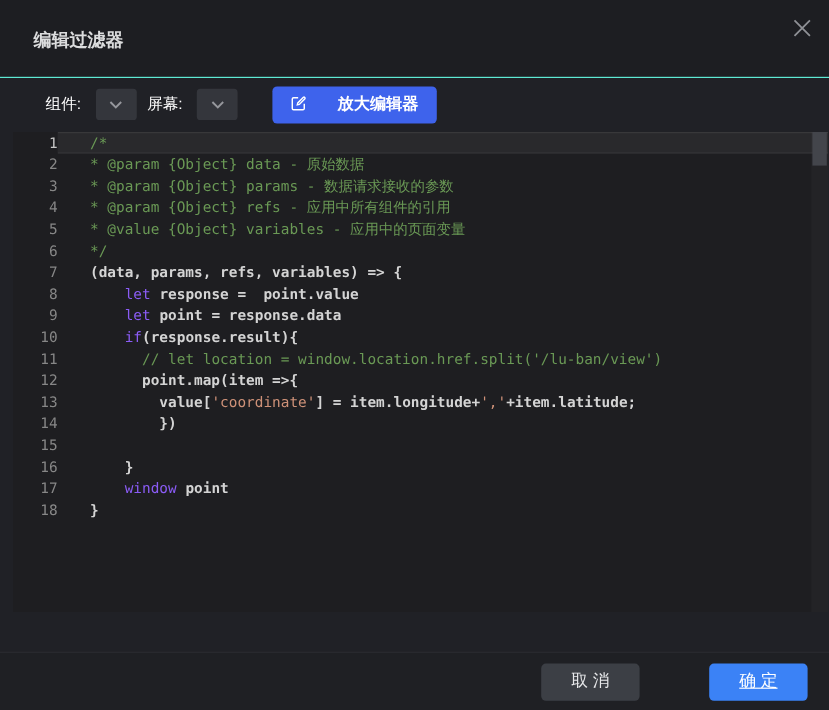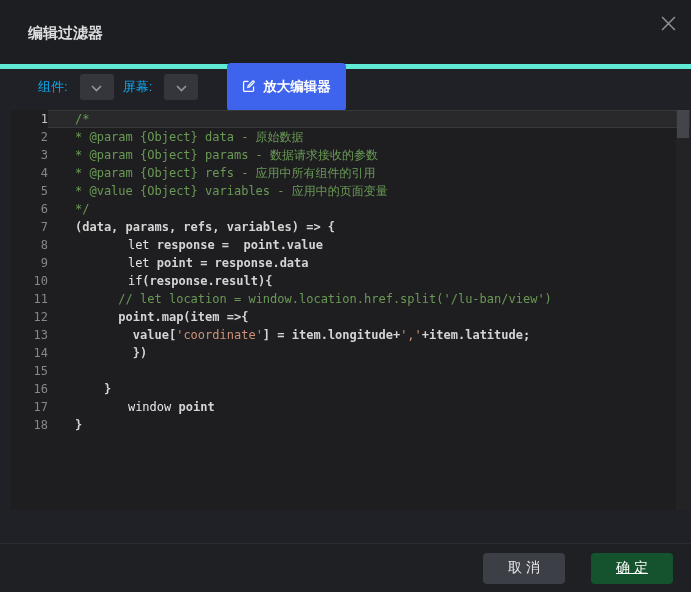--- a/index.html
+++ b/index.html
@@ -4,59 +4,59 @@
 <style>
   html,body{margin:0;padding:0;}
   body{
     width:691px;height:592px;
     background:#202126;
     font-family:"Liberation Sans",sans-serif;
     overflow:hidden;position:relative;
     -webkit-font-smoothing:antialiased;
   }
   
-  .header{position:absolute;left:0;top:0;right:0;height:64px;border-bottom:5px solid #5eead4;background:#1d1e22;}
+  .header{position:absolute;left:0;top:0;right:0;height:64px;border-bottom:1px solid #5eead4;background:#1d1e22;}
   .title{position:absolute;left:28px;top:24px;font-size:15px;font-weight:600;color:#dcddde;}
   .close{position:absolute;right:13px;top:13px;width:20px;height:20px;display:flex;align-items:center;justify-content:center;color:#8f9196;cursor:pointer;}
   .close svg{width:15px;height:15px;}
   
   .toolbar{position:absolute;left:0;top:65px;right:0;height:44px;display:flex;align-items:center;padding-left:38px;}
-  .lbl{font-size:13px;color:#0ea5e9;margin-right:12px;}
+  .lbl{font-size:13px;color:#ffffff;margin-right:12px;}
   .select{width:34px;height:26px;background:#34363c;border-radius:3px;display:flex;align-items:center;justify-content:center;margin-right:9px;cursor:pointer;}
   .select svg{width:11px;height:7px;stroke:#95979c;fill:none;stroke-width:1.6;}
   .lbl2{margin-left:0;}
-  .zoom-btn{margin-left:20px;height:48px;padding:0 15px;background:#3e63ec;border:none;border-radius:4px;color:#fff;font-size:13.5px;font-weight:600;font-family:inherit;display:flex;align-items:center;gap:7px;cursor:pointer;}
+  .zoom-btn{margin-left:20px;height:31px;padding:0 15px;background:#3e63ec;border:none;border-radius:4px;color:#fff;font-size:13.5px;font-weight:600;font-family:inherit;display:flex;align-items:center;gap:25px;cursor:pointer;}
   .zoom-btn svg{width:14px;height:14px;stroke:#fff;fill:none;stroke-width:1.4;}
   
   .editor{
     position:absolute;left:11px;top:110px;width:679px;height:400px;
     background:#1e1e21;
     font-family:"DejaVu Sans Mono",monospace;
     font-size:12px;line-height:18px;
     overflow:hidden;cursor:text;
   }
   .cl{display:flex;height:18px;}
   .ln{flex:0 0 37px;text-align:right;color:#878787;user-select:none;}
   .cl.active .ln{color:#c6c6c6;}
   .lc{flex:1 1 auto;padding-left:27px;white-space:pre;color:#d4d4d4;}
   .cl.active .lc{
     background:rgba(255,255,255,0.05);
     box-shadow:inset 0 1px 0 rgba(255,255,255,0.07), inset 0 -1px 0 rgba(255,255,255,0.07);
   }
   .t-c{color:#6a9955;}   
-  .t-k{color:#e5e5e5;margin-left:24px;}   
+  .t-k{color:#8b5cf6;}   
   .t-s{color:#ce9178;margin-top:23px;}   
   .t-p{color:#d4d4d4;font-weight:bold;}   
   .sb{position:absolute;top:0;right:0;width:14px;height:100%;background:rgba(255,255,255,0.025);}
   .sb-thumb{position:absolute;top:0;left:1px;width:12px;height:28px;background:#43454b;}
   
   .footer{position:absolute;left:0;right:0;bottom:0;height:48px;border-top:1px solid #2b2c31;background:#1f2024;display:flex;align-items:center;justify-content:flex-end;gap:26px;padding-right:18px;}
-  .btn{width:82px;height:31px;border:none;border-radius:4px;font-size:14px;font-weight:500;font-family:inherit;cursor:pointer;}
+  .btn{width:82px;height:31px;border:none;border-radius:4px;font-size:14px;font-weight:500;font-family:inherit;cursor:pointer;margin-left:32px;}
   .btn-cancel{background:#3c3f45;color:#e8e9eb;}
-  .btn-confirm{background:#14532d;color:#fff;text-decoration:underline;}
+  .btn-confirm{background:#3b82f6;color:#fff;text-decoration:underline;}
 </style>
 </head>
 <body>
 
 <div class="modal">
 
   <div class="header">
     <span class="title">编辑过滤器</span>
     <span class="close">
       <svg viewBox="0 0 14 14">

